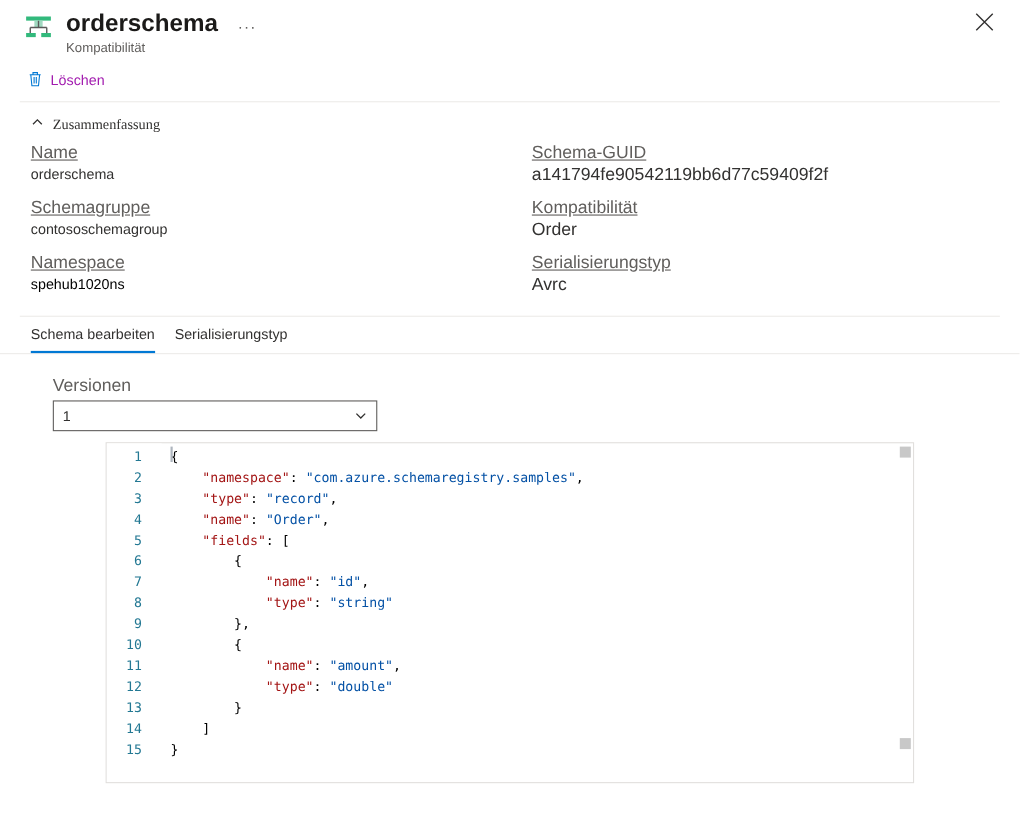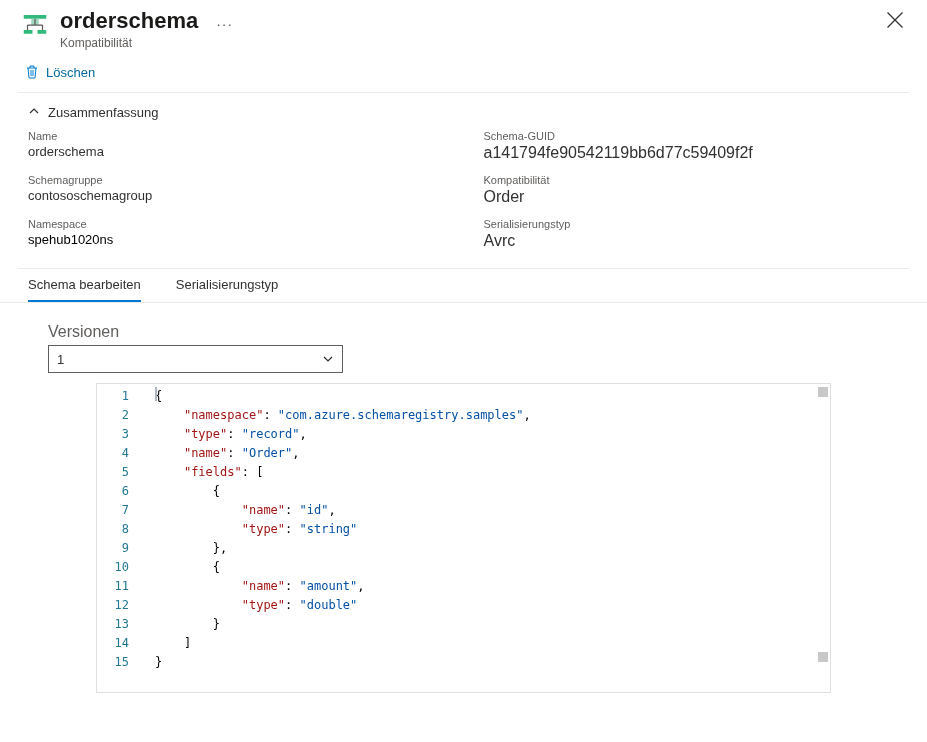--- a/index.html
+++ b/index.html
@@ -35,47 +35,46 @@
     position:absolute; top:10px; right:22px;
     width:20px; height:20px;
     color:#323130; cursor:pointer;
   }
   .command-bar {
     padding: 4px 18px 8px 18px;
     display:flex; align-items:center;
   }
   .cmd-btn {
     display:flex; align-items:center; gap:6px;
-    padding:4px 6px; font-size:13px; color:#0369a1;
+    padding:4px 6px; font-size:13px; color:#a21caf;
     cursor:pointer;
   }
   .cmd-btn svg { width:16px; height:16px; }
   .divider { height:1px; background:#edebe9; margin:0 18px; }
   .section { padding:12px 28px; }
   .summary-header {
     display:flex; gap:8px;
     font-size:13px; color:#323130;
-    cursor:pointer; margin-bottom:10px;
+    cursor:pointer; margin-bottom:10px;font-family:Liberation Serif, serif;
   }
   .summary-header svg { width:12px; height:12px; }
   .kv-grid {
     display:grid;
     grid-template-columns: 1fr 1fr;
     row-gap: 12px; column-gap: 40px;
     margin-bottom: 6px;
   }
-  .kv .label { font-size:11px; color:#605e5c; margin-bottom:2px; }
+  .kv .label { font-size:16px; color:#605e5c; margin-bottom:2px;text-decoration:underline; }
   .kv .value { font-size:13px; color:#323130; }
   .kv .value.link { color:#000000; cursor:pointer; }
   .kv .value.small { font-size:16px; }
   .tabs {
     border-bottom:1px solid #edebe9;
     padding: 0 28px;
     display:flex;
-    gap:17px;
   }
   .tab {
     font-size:13px; color:#323130;
     padding:8px 0; margin-right:18px;
     cursor:pointer;
     border-bottom:2px solid transparent;
   }
   .tab.active { border-bottom-color:#0078d4; font-weight:400; }
   .versions-block { padding:20px 48px 10px 48px; }
   .versions-label { font-size:16px; color:#605e5c; margin-bottom:4px; }

